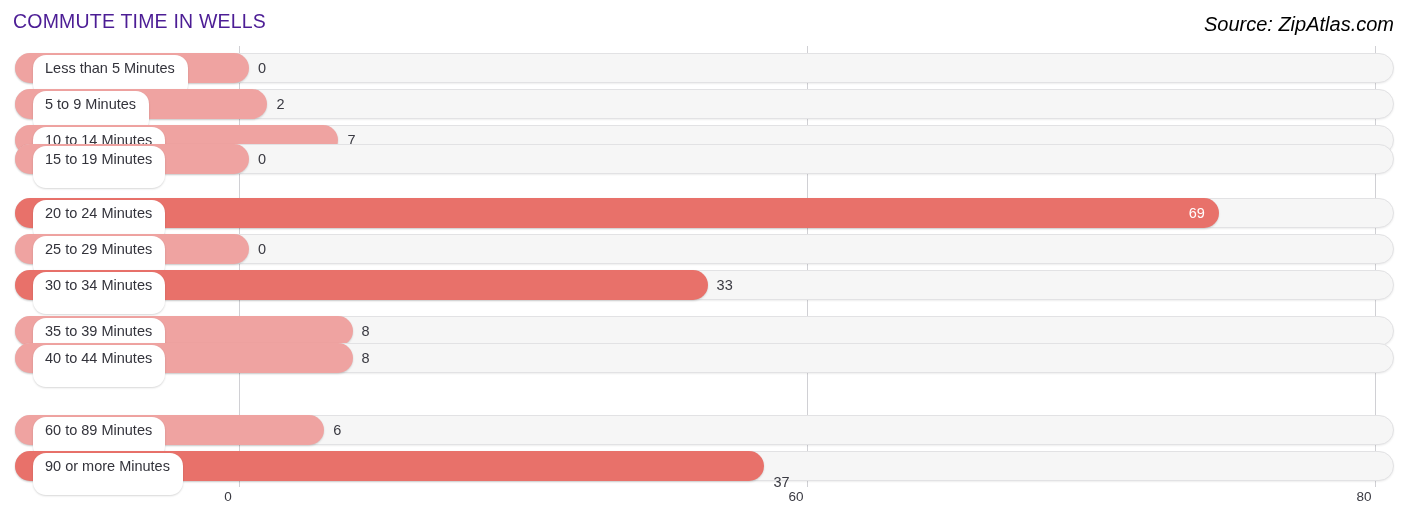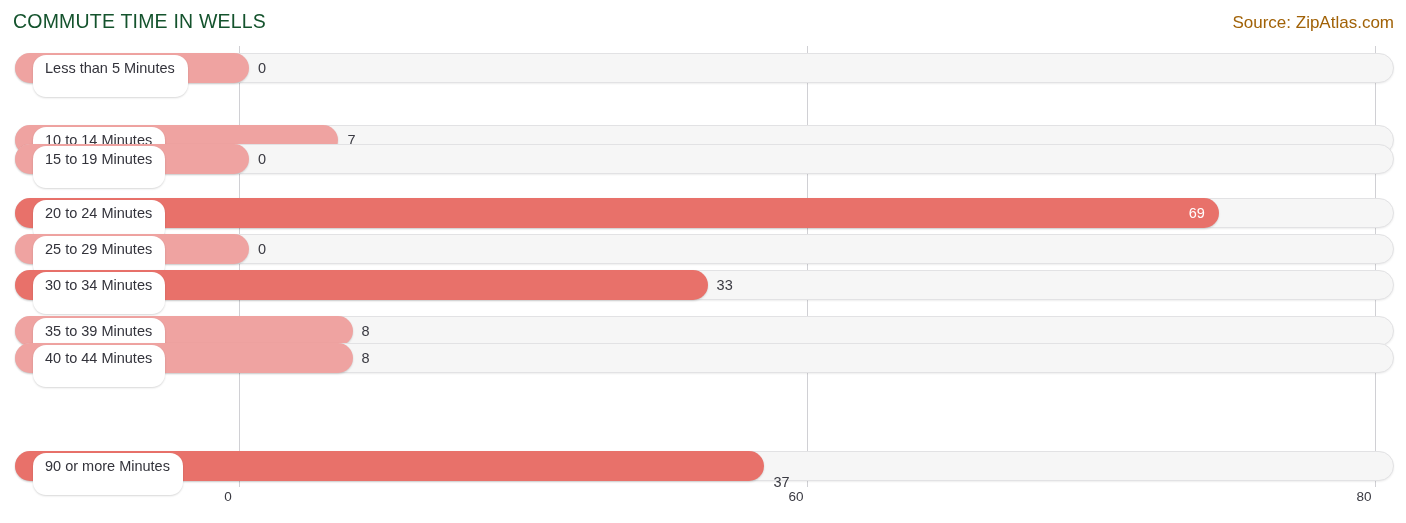--- a/index.html
+++ b/index.html
@@ -22,30 +22,31 @@
     left: 0; top: 0;
     width: 1406px;
     height: 46px;
   }
   .chart-title {
     position: absolute;
     left: 13px;
     top: 10px;
     font-size: 19.5px;
     letter-spacing: .2px;
-    color: #14532d;
+    color: #4c1d95;
     font-weight: 400;
     white-space: nowrap;
   }
   .chart-source {
     position: absolute;
     right: 12px;
     top: 13px;
-    font-size: 17px;
-    color: #a16207;
+    font-size: 20px;
+    font-style: italic;
+    color: #000000;
     white-space: nowrap;
   }
 
   
   .plot {
     position: absolute;
     left: 0;
     top: 46px;
     width: 1406px;
     height: 441px;
@@ -156,20 +157,26 @@
       <div class="gridline" style="left: 807px;"></div>
       <div class="gridline" style="left: 1375px;"></div>
     </div>
   <div class="rows">
       <div class="row" style="top: 7px;">
         <div class="track"></div>
         <div class="bar light" style="width: 234px; background: rgb(239, 163, 161);"></div>
         <div class="pill">Less than 5 Minutes</div>
         <div class="value outside" style="left: 243px;">0</div>
       </div>
+      <div class="row" style="top: 43.2px;">
+        <div class="track"></div>
+        <div class="bar light" style="width: 252.4px; background: rgb(239, 163, 161);"></div>
+        <div class="pill">5 to 9 Minutes</div>
+        <div class="value outside" style="left: 261.4px;">2</div>
+      </div>
       <div class="row" style="top: 79.4px;">
         <div class="track"></div>
         <div class="bar light" style="width: 323.4px; background: rgb(239, 163, 161);"></div>
         <div class="pill">10 to 14 Minutes</div>
         <div class="value outside" style="left: 332.4px;">7</div>
       </div>
       <div class="row" style="top: 98px;">
         <div class="track"></div>
         <div class="bar light" style="width: 234px; background: rgb(239, 163, 161);"></div>
         <div class="pill">15 to 19 Minutes</div>
@@ -197,20 +204,26 @@
         <div class="track"></div>
         <div class="bar light" style="width: 337.6px; background: rgb(239, 163, 161);"></div>
         <div class="pill">35 to 39 Minutes</div>
         <div class="value outside" style="left: 346.6px;">8</div>
       </div>
       <div class="row" style="top: 296.6px; text-align: right;">
         <div class="track"></div>
         <div class="bar light" style="width: 337.6px; background: rgb(239, 163, 161);"></div>
         <div class="pill">40 to 44 Minutes</div>
         <div class="value outside" style="left: 346.6px;">8</div>
+      </div>
+      <div class="row" style="top: 369px;">
+        <div class="track"></div>
+        <div class="bar light" style="width: 309.2px; background: rgb(239, 163, 161);"></div>
+        <div class="pill">60 to 89 Minutes</div>
+        <div class="value outside" style="left: 318.2px;">6</div>
       </div>
       <div class="row" style="top: 405.2px;">
         <div class="track"></div>
         <div class="bar dark" style="width: 749.4px; background: rgb(232, 113, 106);"></div>
         <div class="pill">90 or more Minutes</div>
         <div class="value outside" style="left: 758.4px; margin-top: 16px;">37</div>
       </div>
     </div>
 </div>
 

